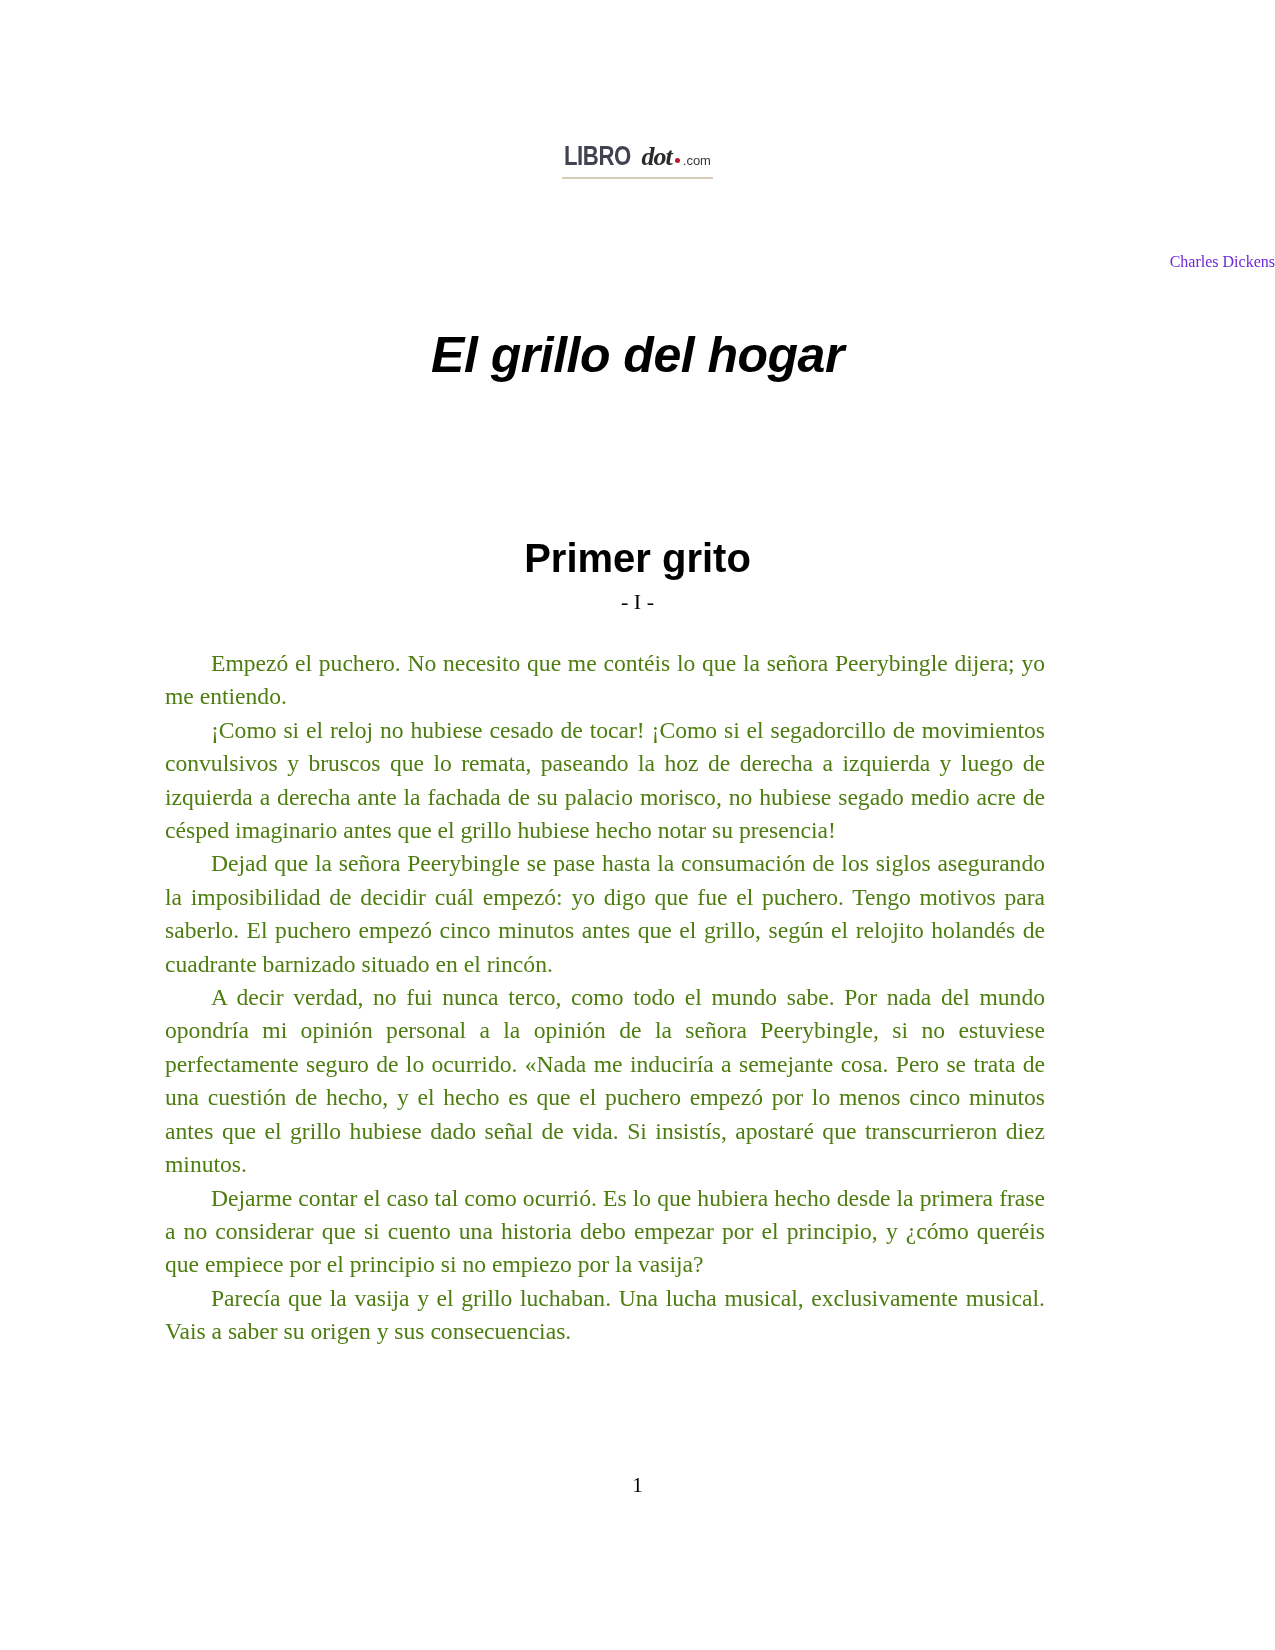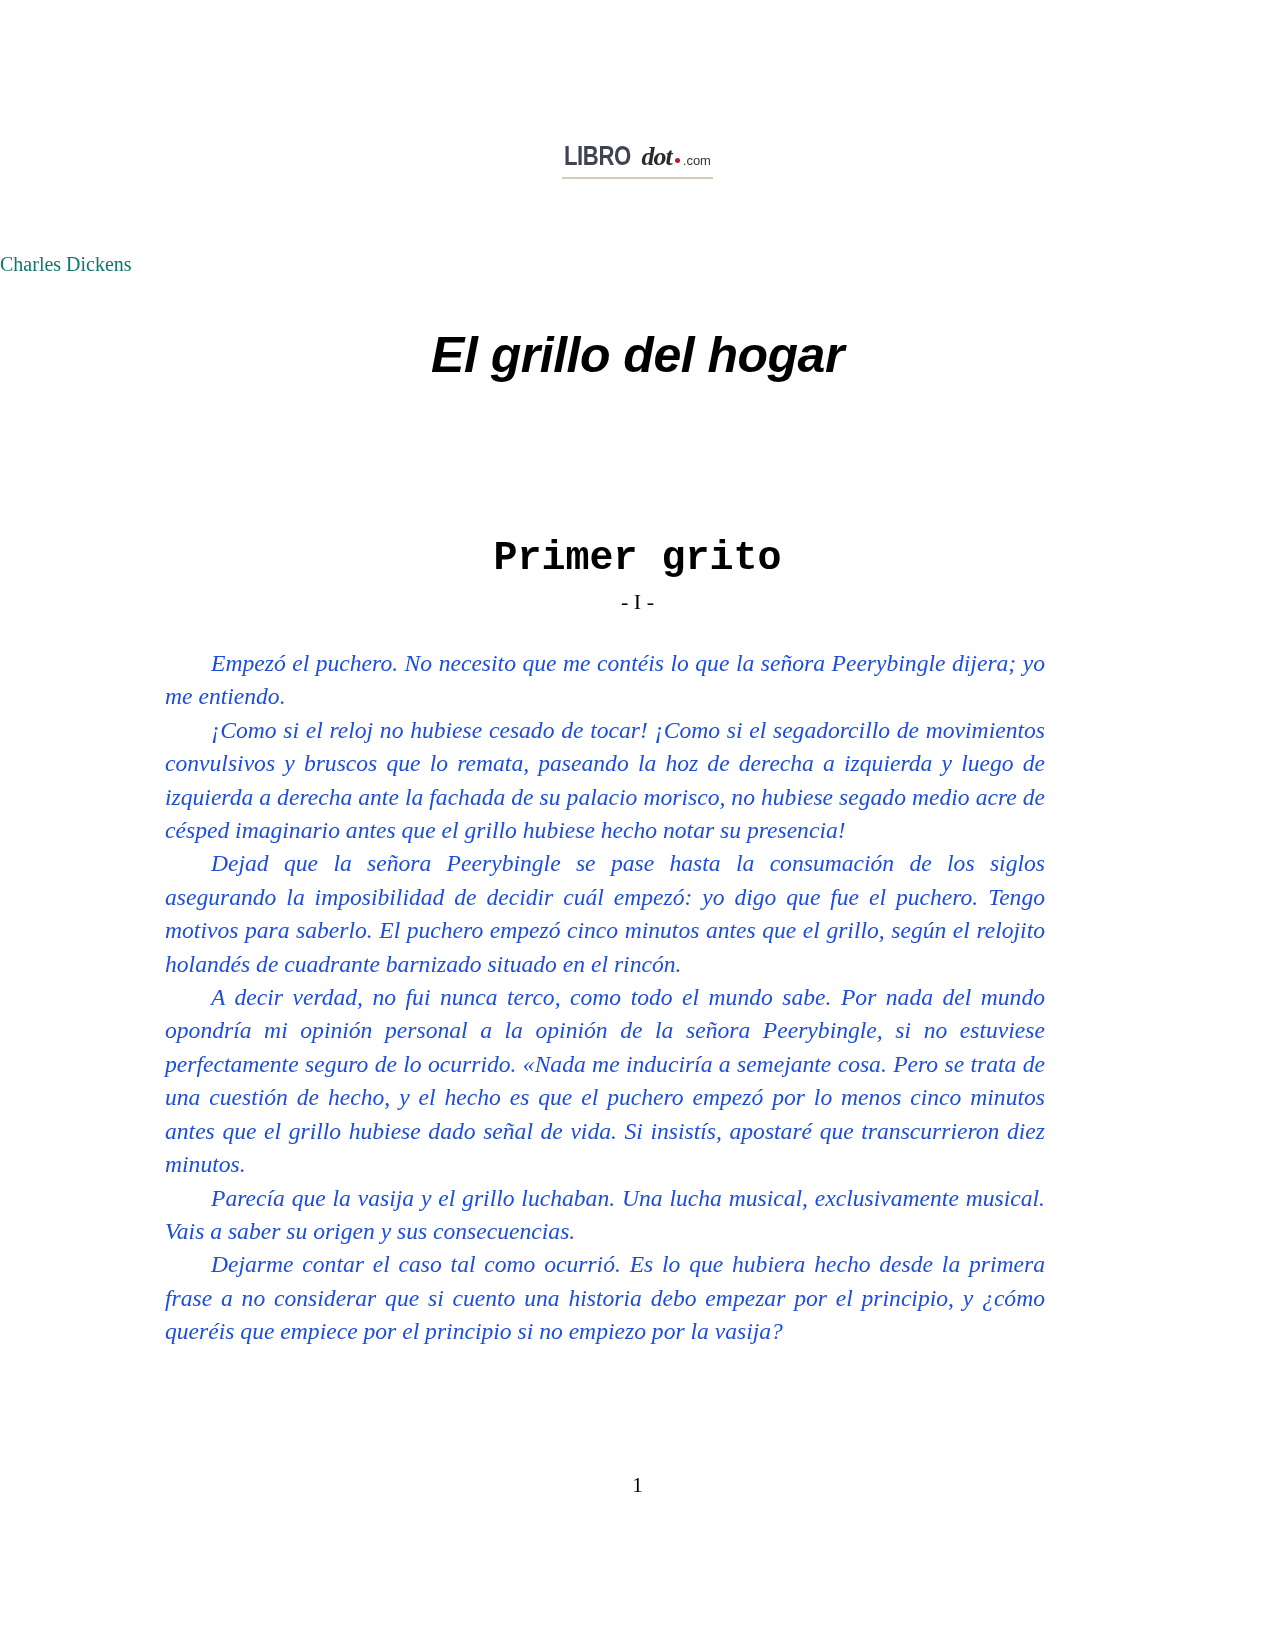--- a/index.html
+++ b/index.html
@@ -79,43 +79,43 @@
     bottom: -4px;
     height: 2px;
     background: #d8cdb4;
   }
 
   
   .author {
     position: absolute;
     left: 0; right: 0;
     top: 253px;
-    text-align: left;
+    text-align: right;
     font-family: "Liberation Serif", serif;
-    font-size: 20px;
-    color: #0f766e;
+    font-size: 16px;
+    color: #6d28d9;
   }
   .book-title {
     position: absolute;
     left: 0; right: 0;
     top: 292px;
     text-align: center;
     font-family: "Liberation Sans", sans-serif;
     font-style: italic;
     font-weight: bold;
     font-size: 50px;
     letter-spacing: -0.5px;
     color: #000;
   }
   .section-title {
     position: absolute;
     left: 0; right: 0;
     top: 503px;
     text-align: center;
-    font-family: Liberation Mono, monospace;
+    font-family: Liberation Sans, sans-serif;
     font-weight: bold;
     font-size: 40px;
     letter-spacing: 0px;
     color: #000;
   }
   .part-number {
     position: absolute;
     left: 0; right: 0;
     top: 589px;
     text-align: center;
@@ -126,25 +126,24 @@
 
   
   .body-text {
     position: absolute;
     left: 165px;
     top: 647px;
     width: 880px;
     font-family: "Liberation Serif", serif;
     font-size: 23.6px;
     line-height: 33.4px;
-    color: #1d4ed8;
+    color: #4d7c0f;
     text-align: justify;
     text-justify: inter-word;
     hyphens: none;
-    font-style: italic;
   }
   .body-text p {
     margin: 0;
     text-indent: 46px;
     text-align: justify;
   }
 
   
   .page-number {
     position: absolute;
@@ -174,19 +173,19 @@
 
   <h2 class="section-title">Primer grito</h2>
 
   <div class="part-number">- I -</div>
 
   <div class="body-text">
     <p>Empezó el puchero. No necesito que me contéis lo que la señora Peerybingle dijera; yo me entiendo.</p>
     <p>¡Como si el reloj no hubiese cesado de tocar! ¡Como si el segadorcillo de movimientos convulsivos y bruscos que lo remata, paseando la hoz de derecha a izquierda y luego de izquierda a derecha ante la fachada de su palacio morisco, no hubiese segado medio acre de césped imaginario antes que el grillo hubiese hecho notar su presencia!</p>
     <p>Dejad que la señora Peerybingle se pase hasta la consumación de los siglos asegurando la imposibilidad de decidir cuál empezó: yo digo que fue el puchero. Tengo motivos para saberlo. El puchero empezó cinco minutos antes que el grillo, según el relojito holandés de cuadrante barnizado situado en el rincón.</p>
     <p>A decir verdad, no fui nunca terco, como todo el mundo sabe. Por nada del mundo opondría mi opinión personal a la opinión de la señora Peerybingle, si no estuviese perfectamente seguro de lo ocurrido. «Nada me induciría a semejante cosa. Pero se trata de una cuestión de hecho, y el hecho es que el puchero empezó por lo menos cinco minutos antes que el grillo hubiese dado señal de vida. Si insistís, apostaré que transcurrieron diez minutos.</p>
+    <p>Dejarme contar el caso tal como ocurrió. Es lo que hubiera hecho desde la primera frase a no considerar que si cuento una historia debo empezar por el principio, y ¿cómo queréis que empiece por el principio si no empiezo por la vasija?</p>
     <p>Parecía que la vasija y el grillo luchaban. Una lucha musical, exclusivamente musical. Vais a saber su origen y sus consecuencias.</p>
-    <p>Dejarme contar el caso tal como ocurrió. Es lo que hubiera hecho desde la primera frase a no considerar que si cuento una historia debo empezar por el principio, y ¿cómo queréis que empiece por el principio si no empiezo por la vasija?</p>
   </div>
 
   <div class="page-number">1</div>
 
 </div>
 
 </body></html>

